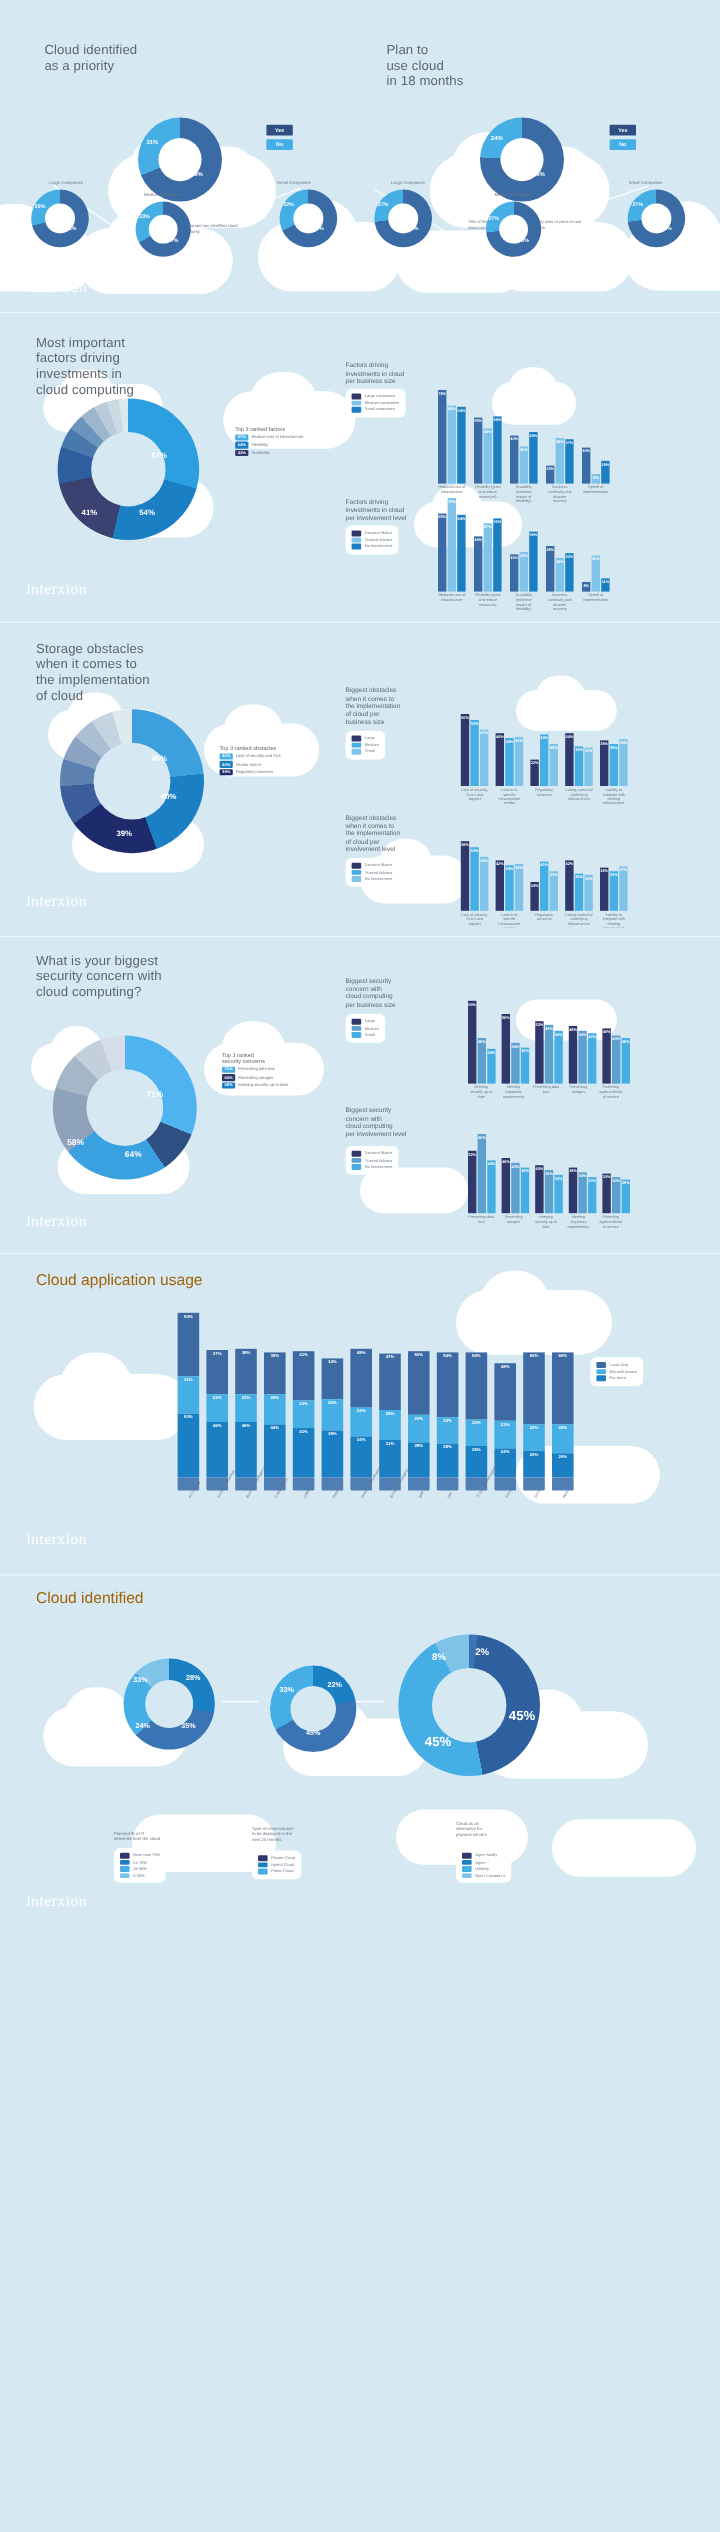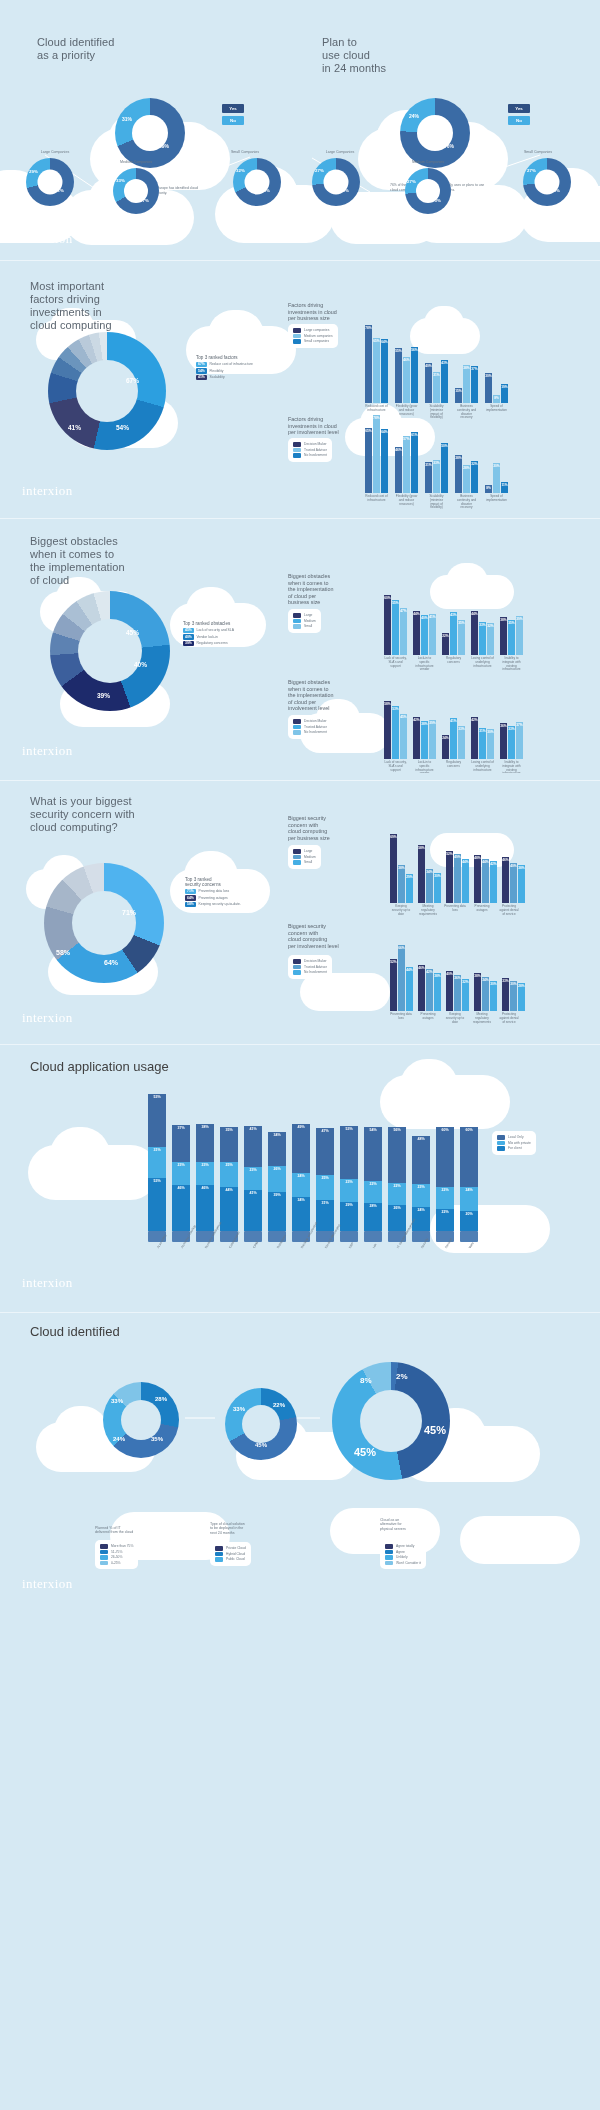--- a/index.html
+++ b/index.html
@@ -50,21 +50,21 @@
   .bar span { position:absolute; top:1px; left:0; width:100%; text-align:center; color:#fff; font-size:3.2px; font-weight:bold; }
   .xlab { position:absolute; display:flex; }
   .xlab div { font-size:3.1px; line-height:3.8px; color:#6b7782; text-align:center; }
   .yesno { position:absolute; }
   .yesno div { color:#fff; font-size:4.4px; font-weight:bold; padding:2px 0; width:22px; text-align:center; border-radius:1px; margin-bottom:3px; }
   .stackcol { position:absolute; bottom:0; width:18px; display:flex; flex-direction:column; }
   .stackseg { position:relative; }
   .stackseg b { position:absolute; top:1px; left:0; width:100%; text-align:center; color:#fff; font-size:3.6px; }
   .icobox { position:absolute; width:18px; height:11px; background:#4f7fb5; border-radius:1px; }
   .vlab { position:absolute; font-size:3.2px; color:#6b7782; transform:rotate(-60deg); transform-origin:left top; white-space:nowrap; }
-  .bigttl { font-size:13px; color:#404040; }
+  .bigttl { font-size:13px; color:#a16207; }
 </style>
 </head>
 <body>
 
 <div class="section" style="height:258px;">
 
   <div class="cloud" style="left:90px;top:128px;width:140px;height:62px;border-radius:40px;"></div>
   <div class="cloud" style="left:108px;top:112px;width:72px;height:58px;"></div>
   <div class="cloud" style="left:160px;top:122px;width:54px;height:46px;"></div>
   <div class="cloud" style="left:358px;top:128px;width:150px;height:62px;border-radius:40px;"></div>
@@ -88,21 +88,21 @@
     <line x1="160" y1="192" x2="250" y2="157" stroke="#ffffff" stroke-width="1"></line>
     <line x1="370" y1="192" x2="312" y2="158" stroke="#ffffff" stroke-width="1"></line>
     <line x1="405" y1="192" x2="430" y2="155" stroke="#ffffff" stroke-width="1"></line>
     <line x1="432" y1="192" x2="540" y2="155" stroke="#ffffff" stroke-width="1"></line>
   </svg>
 
   <div class="heading" style="position:absolute;left:37px;top:36px;white-space:pre-line;">Cloud identified
 as a priority</div>
   <div class="heading" style="position:absolute;left:322px;top:36px;white-space:pre-line;">Plan to
 use cloud
-in 24 months</div>
+in 18 months</div>
 
   <div class="donut-wrap" style="left:115px;top:98px;">
     <div class="donut" style="width:70px;height:70px;background:conic-gradient(#3a6ba5 0deg 248deg,#45aee4 248deg 360deg);">
       <div class="hole onwhite" style="width:36px;height:36px;background:#ffffff;"></div>
     </div>
     <div class="dval" style="left:7px;top:18px;">31%</div>
     <div class="dval" style="left:44px;top:45px;">69%</div>
   </div>
   <div class="tiny" style="position:absolute;left:118px;top:186px;width:80px;text-align:center;">69% Of the companies in Europe has identified cloud as a priority.</div>
 
@@ -409,21 +409,21 @@
   <div class="cloud" style="left:56px;top:64px;width:46px;height:42px;"></div>
   <div class="cloud" style="left:170px;top:90px;width:96px;height:44px;border-radius:28px;"></div>
   <div class="cloud" style="left:186px;top:74px;width:50px;height:46px;"></div>
   <div class="cloud" style="left:60px;top:168px;width:110px;height:46px;border-radius:28px;"></div>
   <div class="cloud" style="left:78px;top:154px;width:50px;height:46px;"></div>
   <div class="cloud" style="left:430px;top:62px;width:84px;height:34px;border-radius:22px;"></div>
   <div class="cloud" style="left:446px;top:50px;width:42px;height:38px;"></div>
   <div class="cloud" style="left:300px;top:200px;width:90px;height:40px;border-radius:24px;"></div>
   <div class="cloud" style="left:316px;top:186px;width:44px;height:40px;"></div>
 
-  <div class="heading" style="position:absolute;left:30px;top:22px;white-space:pre-line;">Biggest obstacles
+  <div class="heading" style="position:absolute;left:30px;top:22px;white-space:pre-line;">Storage obstacles
 when it comes to
 the implementation
 of cloud</div>
 
   <div class="donut-wrap" style="left:50px;top:78px;">
     <div class="donut" style="width:120px;height:120px;background:conic-gradient(
       #3d9fdd 0deg 84deg,
       #1b7fc4 84deg 160deg,
       #1d2a6b 160deg 234deg,
       #3c5f9c 234deg 266deg,

